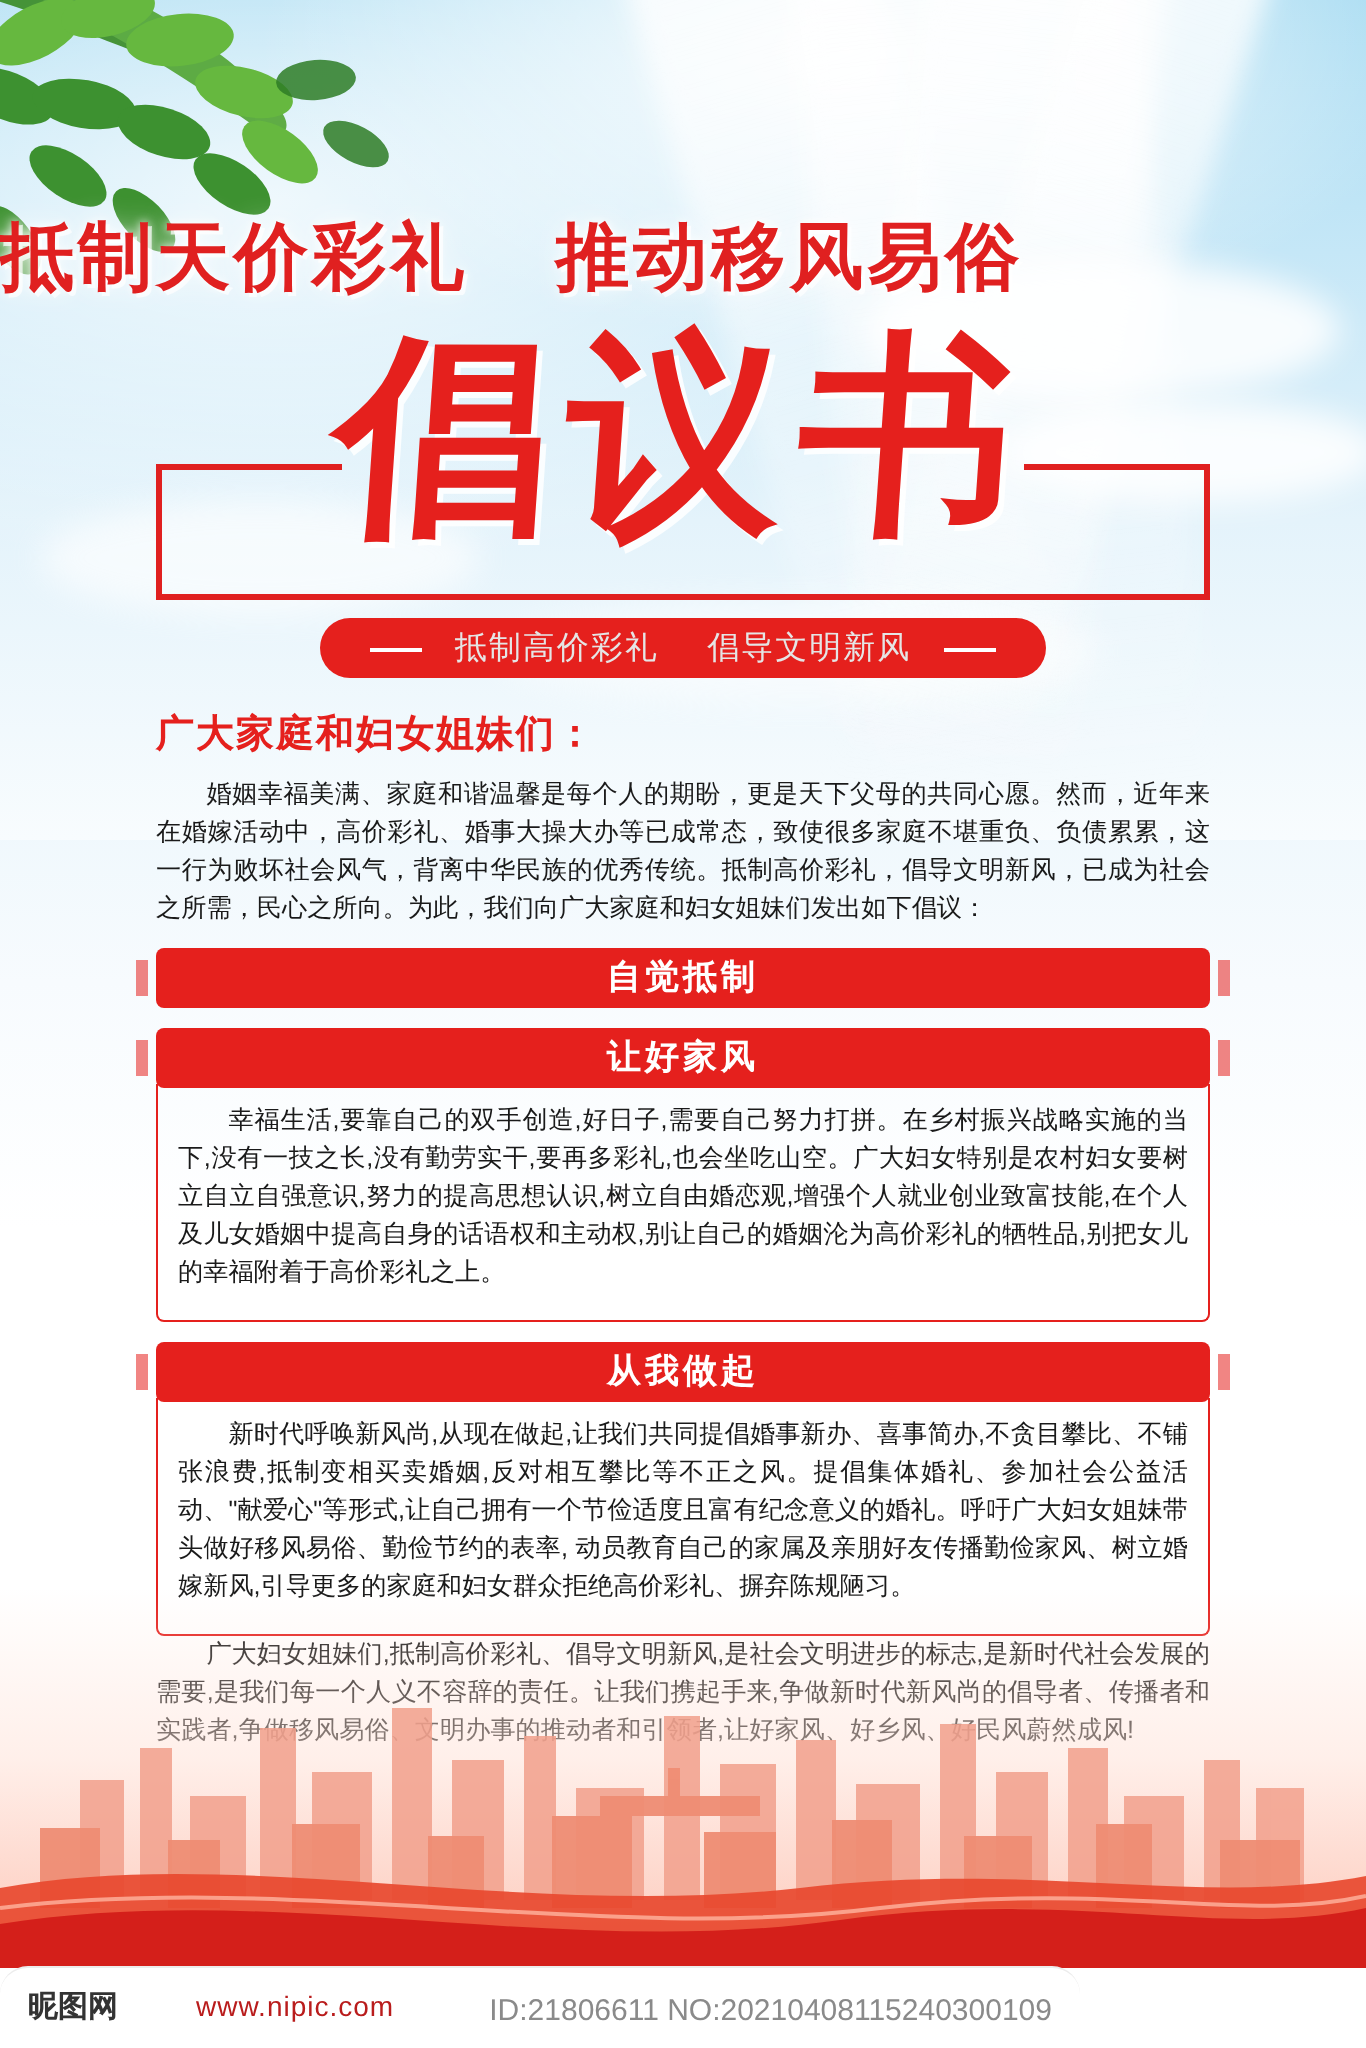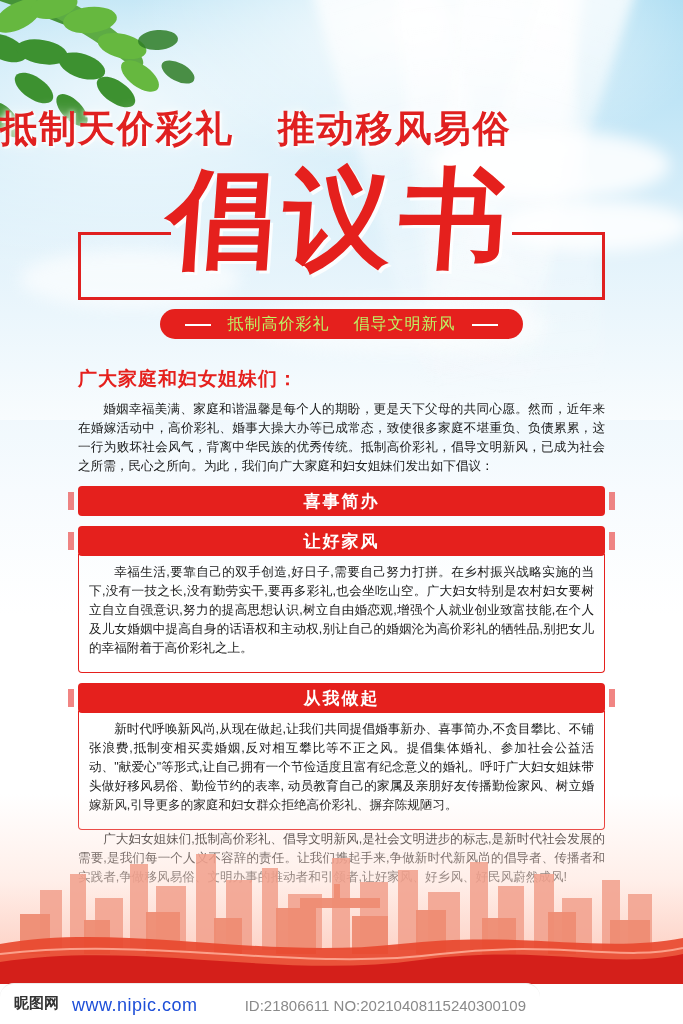--- a/index.html
+++ b/index.html
@@ -121,21 +121,21 @@
 
   
   .subtitle-bar {
     position: absolute;
     left: 160px;
     top: 309px;
     width: 363px;
     height: 30px;
     background: #e5201d;
     border-radius: 15px;
-    color: #bef264;
+    color: #e5e5e5;
     font-size: 16px;
     line-height: 30px;
     text-align: center;
     letter-spacing: 1px;
     font-family: "DejaVu Sans", "Liberation Sans", sans-serif;
   }
   .subtitle-bar .dash {
     display: inline-block;
     width: 26px;
     height: 2px;
@@ -150,21 +150,21 @@
     position: absolute;
     left: 78px;
     top: 350px;
     width: 527px;
   }
   .salutation {
     color: #e5201d;
     font-size: 19px;
     font-weight: bold;
     letter-spacing: 1px;
-    margin: 16px 0 8px 0;
+    margin: 4px 0 8px 0;
     font-family: "DejaVu Sans", "Liberation Sans", sans-serif;
   }
   p.para {
     margin: 0 0 10px 0;
     font-size: 12.6px;
     line-height: 19px;
     color: #1a1a1a;
     text-align: justify;
     text-indent: 2em;
     font-family: Liberation Sans, sans-serif;
@@ -237,24 +237,24 @@
     position: absolute;
     left: 14px;
     top: 10px;
     font-size: 15px;
     color: #333;
     font-weight: bold;
     font-family: "DejaVu Sans", "Liberation Sans", sans-serif;
   }
   .footer .site {
     position: absolute;
-    left: 72px;
+    left: 98px;
     top: 11px;
-    font-size: 18px;
-    color: #1d4ed8;
+    font-size: 14px;
+    color: #b91c1c;
     letter-spacing: .5px;
   }
   .footer .idtext {
     position: absolute;
     right: 14px;
     top: 13px;
     font-size: 15px;
     color: #8a8a8a;
   }
 </style>
@@ -318,21 +318,21 @@
     <span class="sp"></span>
     <span>倡导文明新风</span>
     <span class="dash"></span>
   </div>
 
   <div class="content">
     <div class="salutation">广大家庭和妇女姐妹们：</div>
     <p class="para">婚姻幸福美满、家庭和谐温馨是每个人的期盼，更是天下父母的共同心愿。然而，近年来在婚嫁活动中，高价彩礼、婚事大操大办等已成常态，致使很多家庭不堪重负、负债累累，这一行为败坏社会风气，背离中华民族的优秀传统。抵制高价彩礼，倡导文明新风，已成为社会之所需，民心之所向。为此，我们向广大家庭和妇女姐妹们发出如下倡议：</p>
 
     <div class="section">
-      <div class="section-head">喜事简办</div>
+      <div class="section-head">自觉抵制</div>
     </div>
 
     <div class="section">
       <div class="section-head">让好家风</div>
       <div class="section-box">
         <p class="para">幸福生活,要靠自己的双手创造,好日子,需要自己努力打拼。在乡村振兴战略实施的当下,没有一技之长,没有勤劳实干,要再多彩礼,也会坐吃山空。广大妇女特别是农村妇女要树立自立自强意识,努力的提高思想认识,树立自由婚恋观,增强个人就业创业致富技能,在个人及儿女婚姻中提高自身的话语权和主动权,别让自己的婚姻沦为高价彩礼的牺牲品,别把女儿的幸福附着于高价彩礼之上。</p>
       </div>
     </div>
 
     <div class="section">

